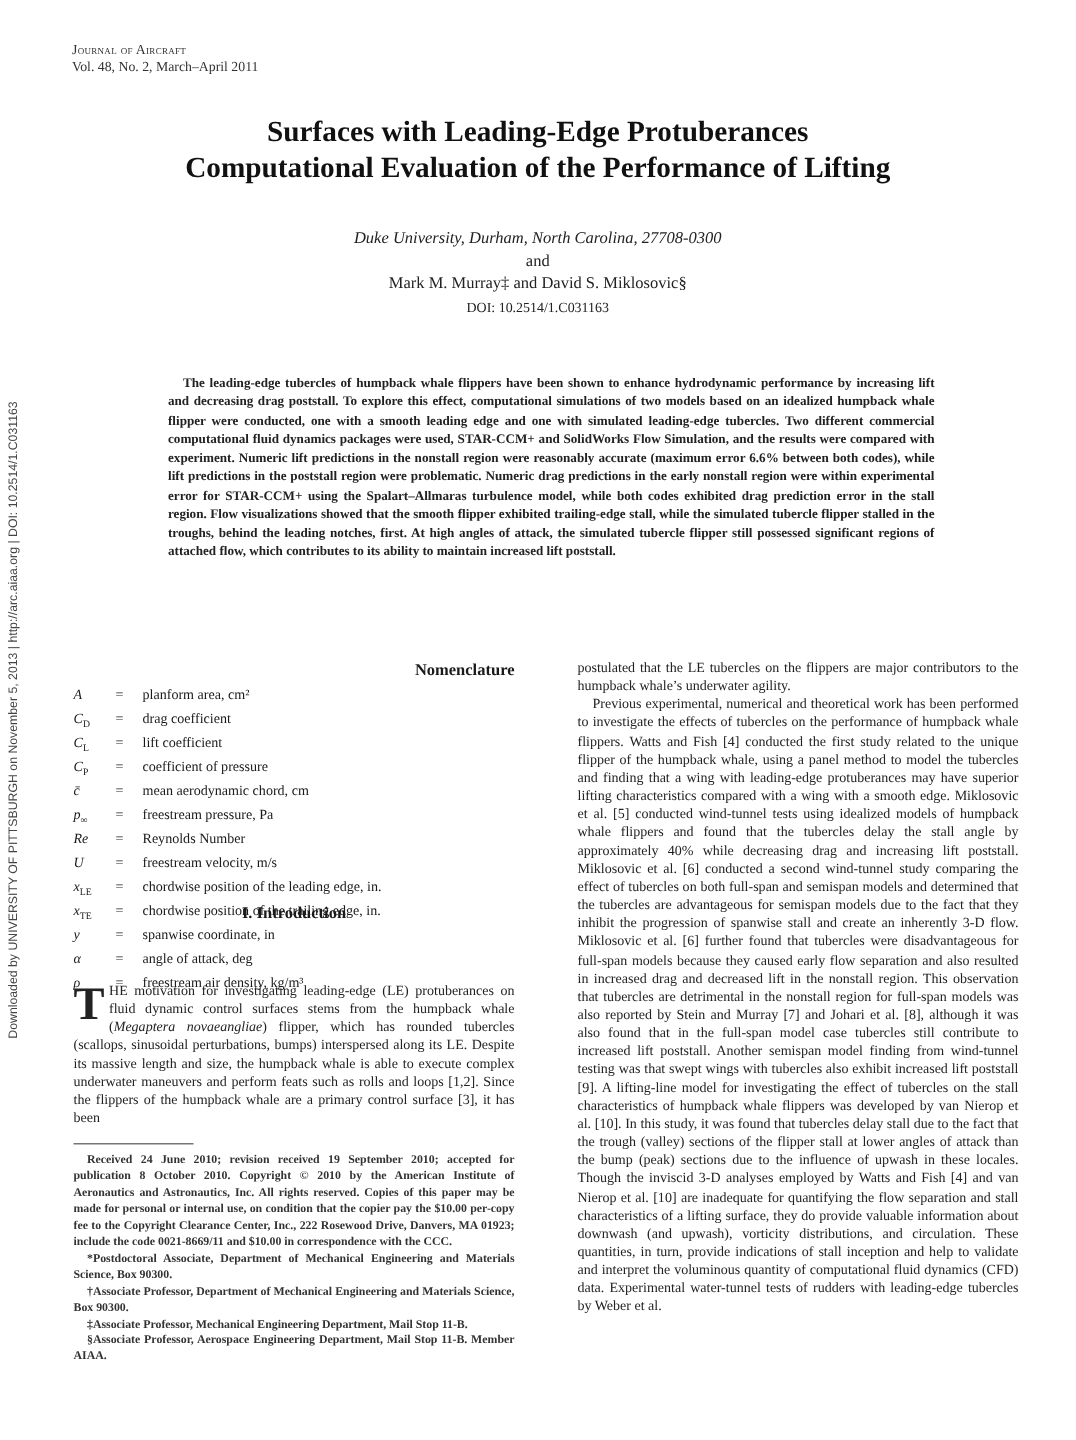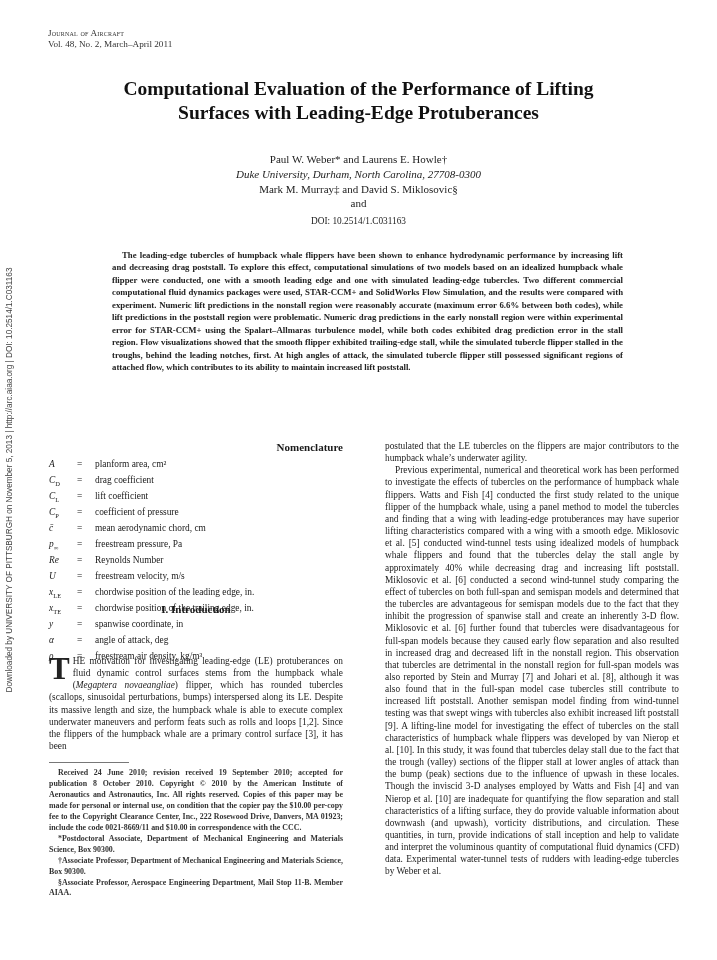--- a/index.html
+++ b/index.html
@@ -46,29 +46,28 @@
 <div class="abs sidebar">
   <span>Downloaded by UNIVERSITY OF PITTSBURGH on November 5, 2013 | http://arc.aiaa.org | DOI: 10.2514/1.C031163</span>
 </div>
 
 <div class="abs journal">
   <div class="jname">Journal of Aircraft</div>
   <div>Vol. 48, No. 2, March–April 2011</div>
 </div>
 
 <div class="abs title">
+  <div>Surfaces with Leading-Edge Protuberances</div>
   <div>Computational Evaluation of the Performance of Lifting</div>
-  <div>Surfaces with Leading-Edge Protuberances</div>
 </div>
 
 <div class="abs authors">
-  <div>Paul W. Weber* and Laurens E. Howle†</div>
   <div class="aff">Duke University, Durham, North Carolina, 27708-0300</div>
+  <div>and</div>
   <div>Mark M. Murray‡ and David S. Miklosovic§</div>
-  <div>and</div>
   <div class="doi">DOI: 10.2514/1.C031163</div>
 </div>
 
 <p class="abs abstract">The leading-edge tubercles of humpback whale flippers have been shown to enhance hydrodynamic performance by increasing lift and decreasing drag poststall. To explore this effect, computational simulations of two models based on an idealized humpback whale flipper were conducted, one with a smooth leading edge and one with simulated leading-edge tubercles. Two different commercial computational fluid dynamics packages were used, STAR-CCM+ and SolidWorks Flow Simulation, and the results were compared with experiment. Numeric lift predictions in the nonstall region were reasonably accurate (maximum error 6.6% between both codes), while lift predictions in the poststall region were problematic. Numeric drag predictions in the early nonstall region were within experimental error for STAR-CCM+ using the Spalart–Allmaras turbulence model, while both codes exhibited drag prediction error in the stall region. Flow visualizations showed that the smooth flipper exhibited trailing-edge stall, while the simulated tubercle flipper stalled in the troughs, behind the leading notches, first. At high angles of attack, the simulated tubercle flipper still possessed significant regions of attached flow, which contributes to its ability to maintain increased lift poststall.</p>
 
 <div class="abs nomhead">Nomenclature</div>
 
 <div class="abs nom" id="nom-list">
     <div class="row">
       <span class="sym"><span>A</span><sub></sub></span>
@@ -142,20 +141,21 @@
 <div class="abs col left intro">
   <span class="dropcap">T</span><span>HE motivation for investigating leading-edge (LE) protuberances on fluid dynamic control surfaces stems from the humpback whale (</span><i>Megaptera novaeangliae</i><span>) flipper, which has rounded tubercles (scallops, sinusoidal perturbations, bumps) interspersed along its LE. Despite its massive length and size, the humpback whale is able to execute complex underwater maneuvers and perform feats such as rolls and loops [1,2]. Since the flippers of the humpback whale are a primary control surface [3], it has been</span>
 </div>
 
 <div class="abs rule"></div>
 
 <div class="abs footnotes">
   <p>Received 24 June 2010; revision received 19 September 2010; accepted for publication 8 October 2010. Copyright © 2010 by the American Institute of Aeronautics and Astronautics, Inc. All rights reserved. Copies of this paper may be made for personal or internal use, on condition that the copier pay the $10.00 per-copy fee to the Copyright Clearance Center, Inc., 222 Rosewood Drive, Danvers, MA 01923; include the code 0021-8669/11 and $10.00 in correspondence with the CCC.</p>
   <p>*Postdoctoral Associate, Department of Mechanical Engineering and Materials Science, Box 90300.</p>
   <p>†Associate Professor, Department of Mechanical Engineering and Materials Science, Box 90300.</p>
+  <p>‡Associate Professor, Mechanical Engineering Department, Mail Stop 11-B.</p>
   <p>§Associate Professor, Aerospace Engineering Department, Mail Stop 11-B. Member AIAA.</p>
 </div>
 
 <div class="abs col right rightcol">
   <p>postulated that the LE tubercles on the flippers are major contributors to the humpback whale’s underwater agility.</p>
   <p class="indent">Previous experimental, numerical and theoretical work has been performed to investigate the effects of tubercles on the performance of humpback whale flippers. Watts and Fish [4] conducted the first study related to the unique flipper of the humpback whale, using a panel method to model the tubercles and finding that a wing with leading-edge protuberances may have superior lifting characteristics compared with a wing with a smooth edge. Miklosovic et al. [5] conducted wind-tunnel tests using idealized models of humpback whale flippers and found that the tubercles delay the stall angle by approximately 40% while decreasing drag and increasing lift poststall. Miklosovic et al. [6] conducted a second wind-tunnel study comparing the effect of tubercles on both full-span and semispan models and determined that the tubercles are advantageous for semispan models due to the fact that they inhibit the progression of spanwise stall and create an inherently 3-D flow. Miklosovic et al. [6] further found that tubercles were disadvantageous for full-span models because they caused early flow separation and also resulted in increased drag and decreased lift in the nonstall region. This observation that tubercles are detrimental in the nonstall region for full-span models was also reported by Stein and Murray [7] and Johari et al. [8], although it was also found that in the full-span model case tubercles still contribute to increased lift poststall. Another semispan model finding from wind-tunnel testing was that swept wings with tubercles also exhibit increased lift poststall [9]. A lifting-line model for investigating the effect of tubercles on the stall characteristics of humpback whale flippers was developed by van Nierop et al. [10]. In this study, it was found that tubercles delay stall due to the fact that the trough (valley) sections of the flipper stall at lower angles of attack than the bump (peak) sections due to the influence of upwash in these locales. Though the inviscid 3-D analyses employed by Watts and Fish [4] and van Nierop et al. [10] are inadequate for quantifying the flow separation and stall characteristics of a lifting surface, they do provide valuable information about downwash (and upwash), vorticity distributions, and circulation. These quantities, in turn, provide indications of stall inception and help to validate and interpret the voluminous quantity of computational fluid dynamics (CFD) data. Experimental water-tunnel tests of rudders with leading-edge tubercles by Weber et al.</p>
 </div>
 
 <div class="abs pagenum">591</div>
 

